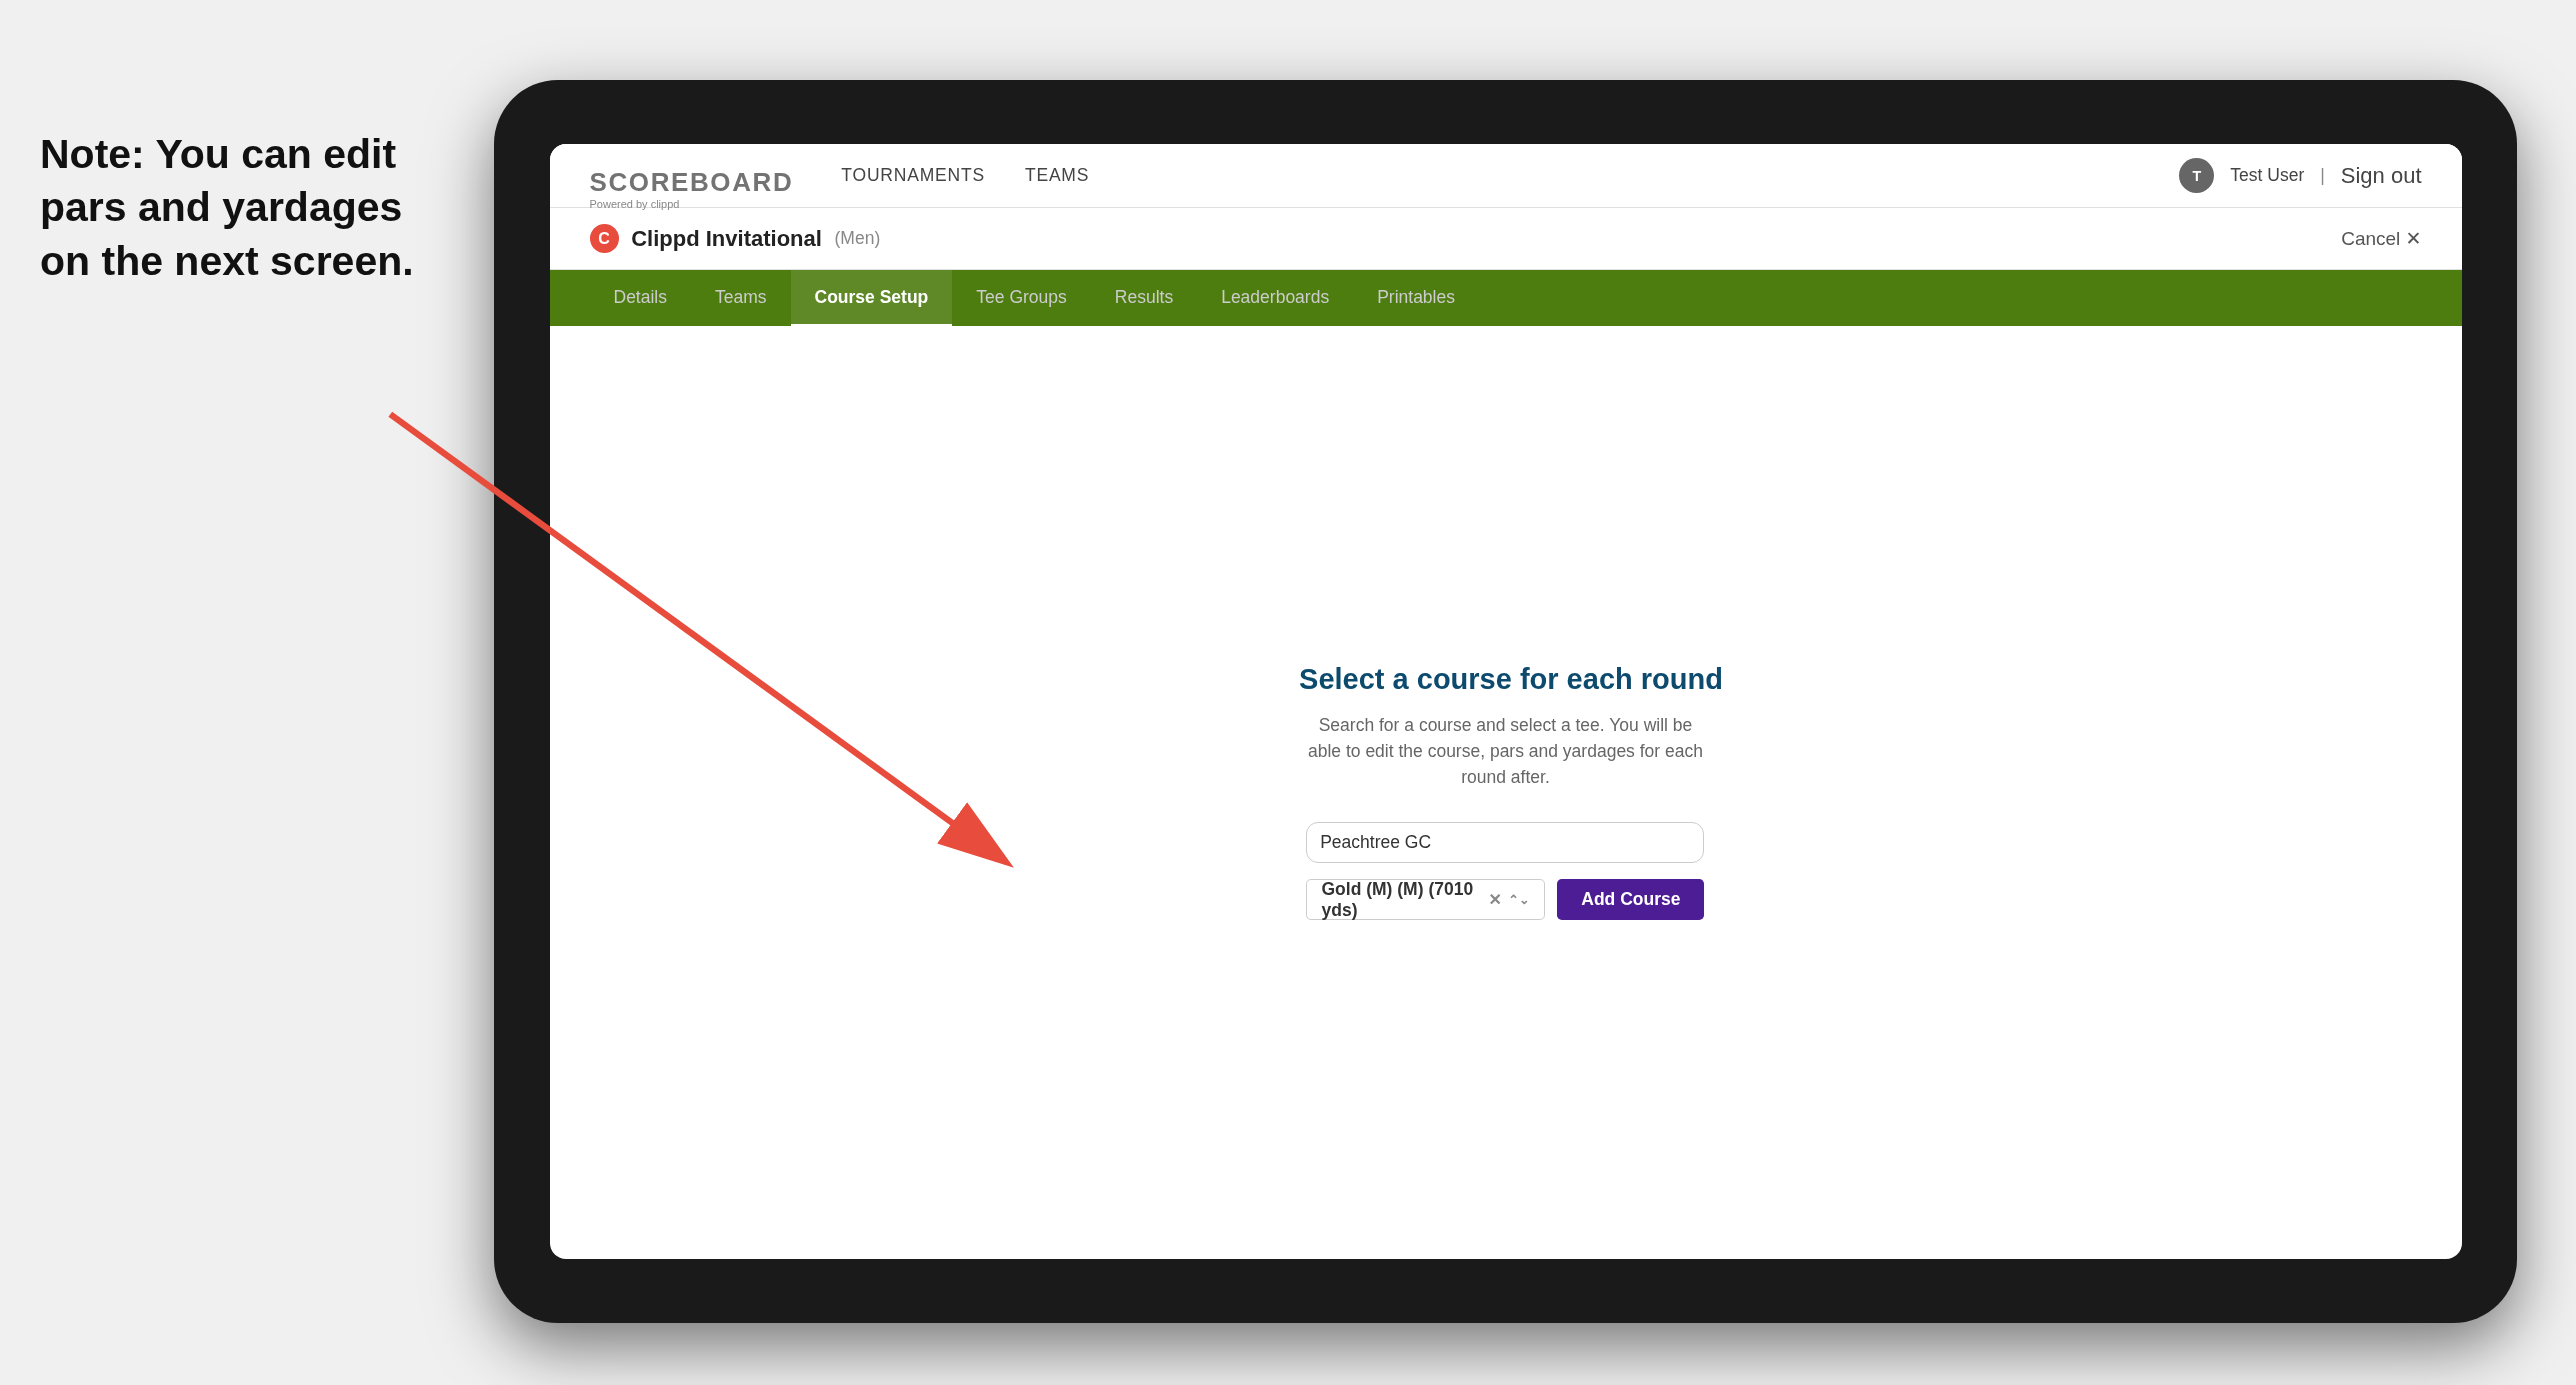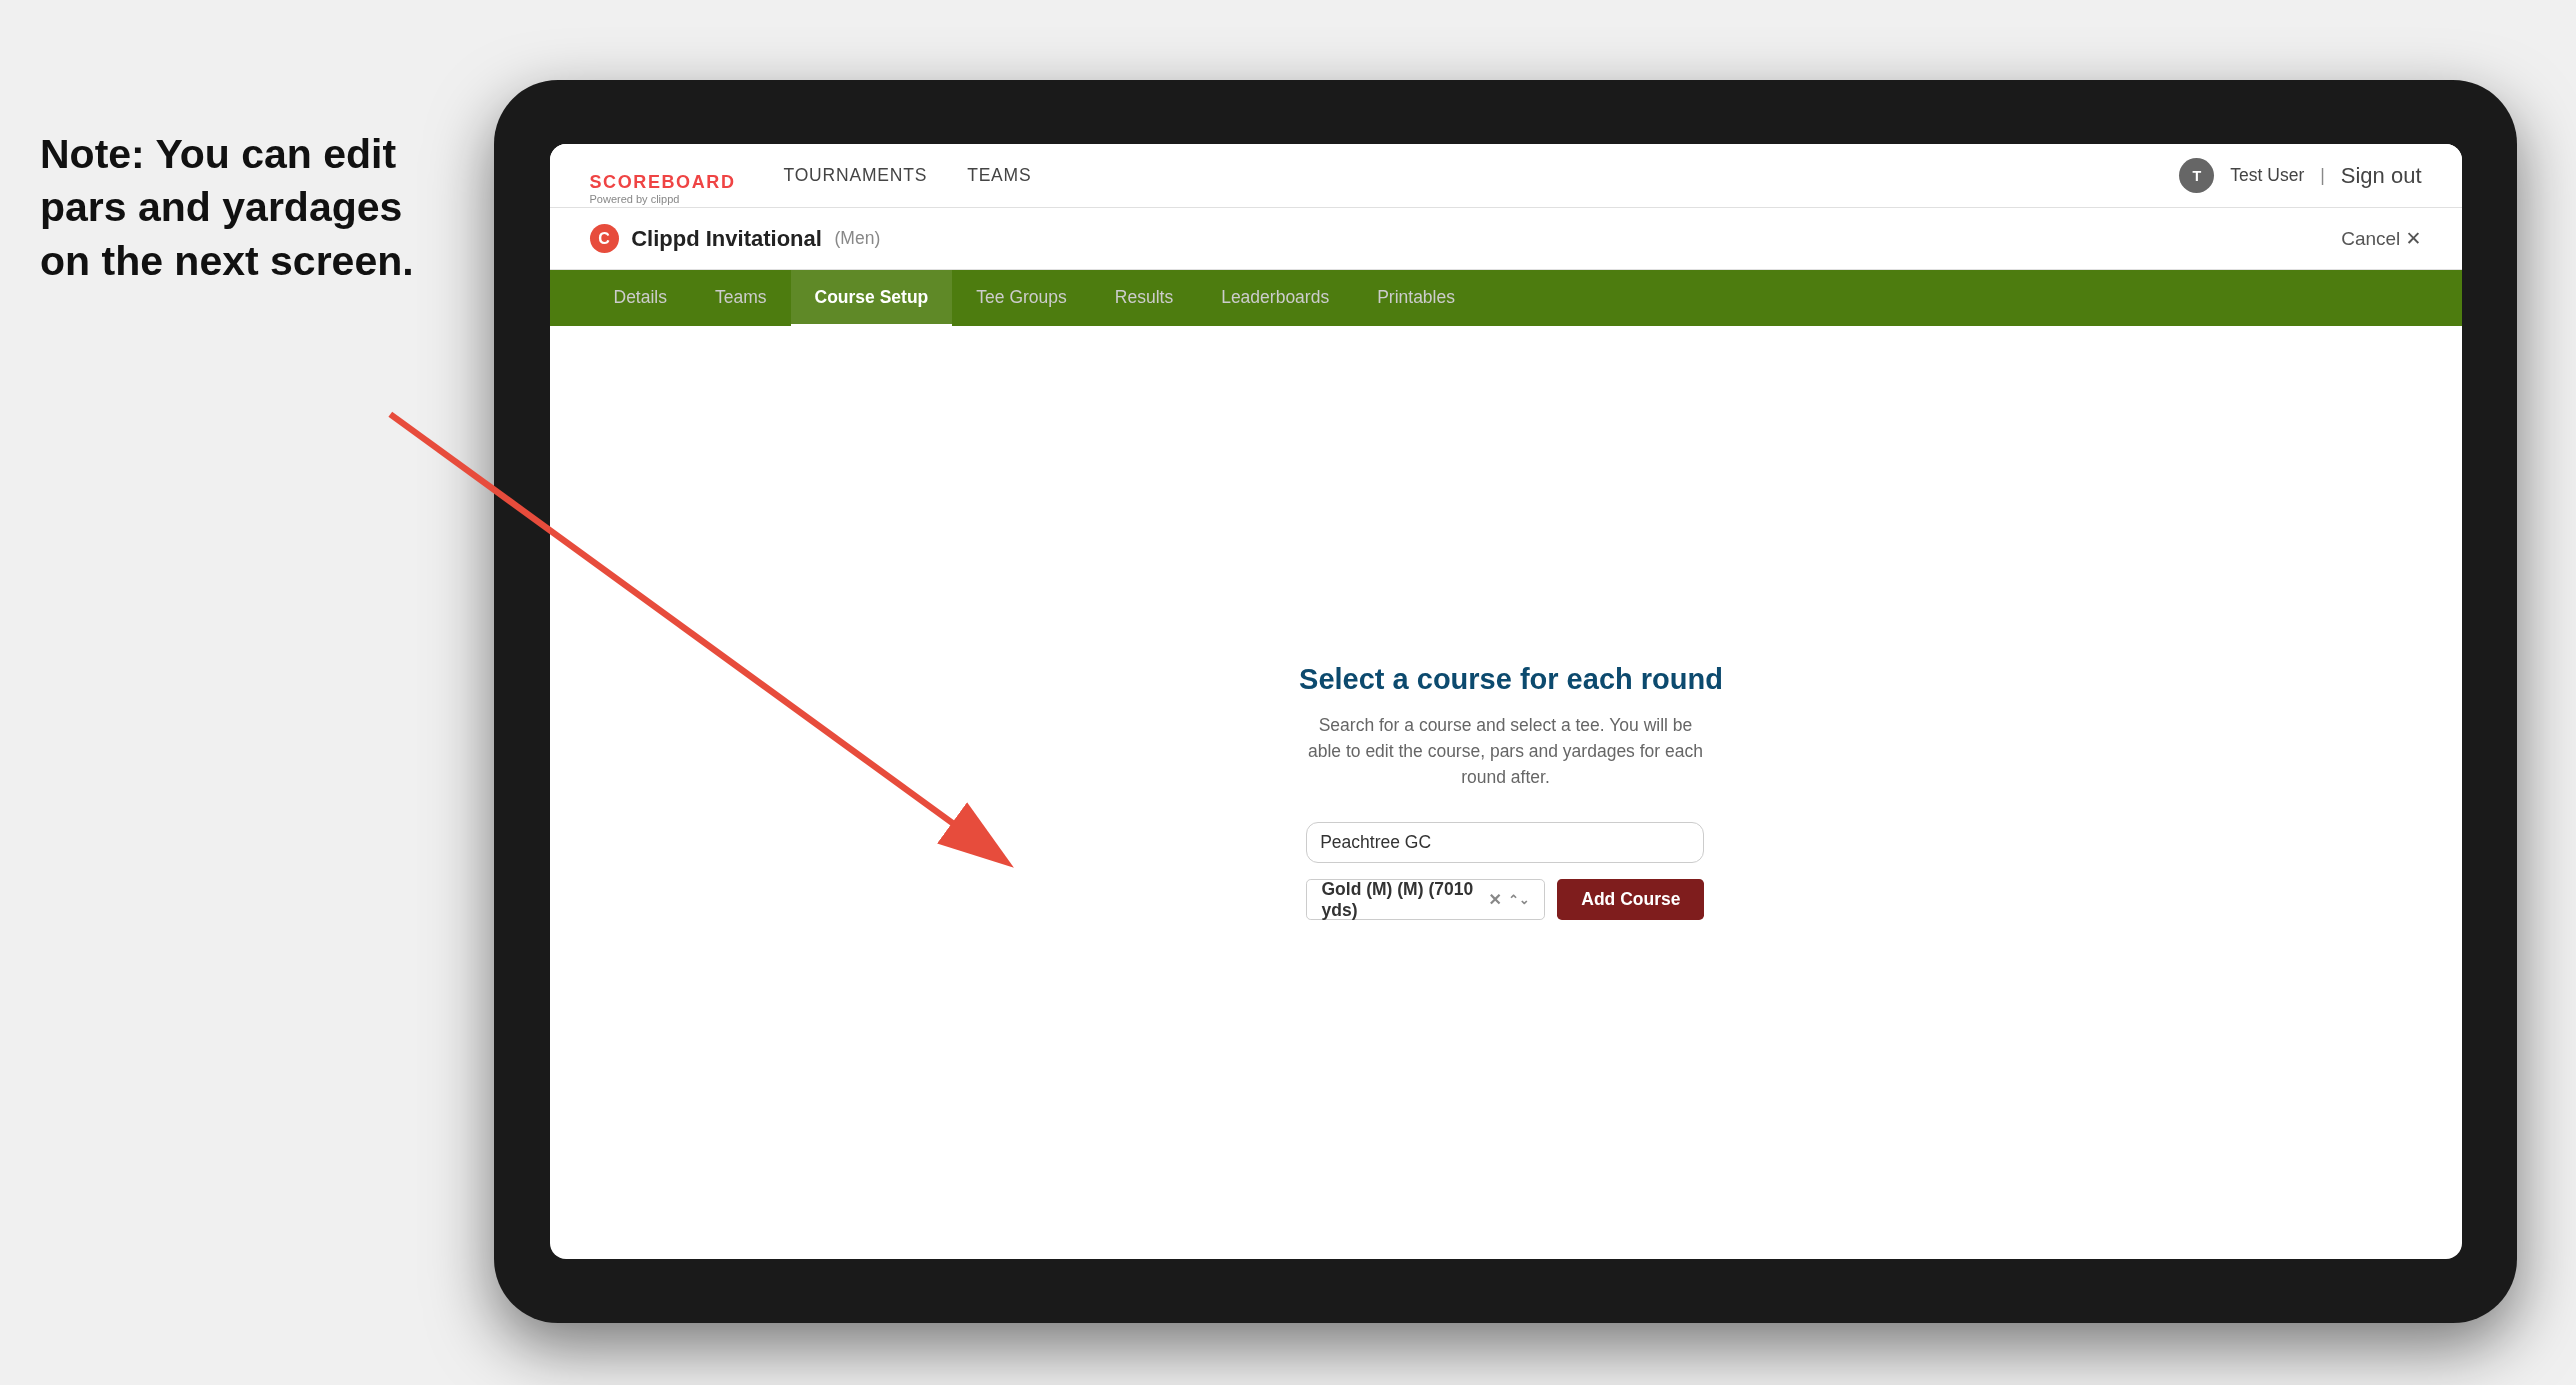--- a/index.html
+++ b/index.html
@@ -67,24 +67,24 @@
     .nav-left {
       display: flex;
       align-items: center;
       gap: 48px;
     }
     .logo-area {
       display: flex;
       flex-direction: column;
     }
     .logo-text {
-      font-size: 18px;
+      font-size: 26px;
       font-weight: 900;
       letter-spacing: 1.6px;
-      color: #ef4444;
+      color: #737373;
       text-transform: uppercase;
       margin-top: 26px;
     }
     .logo-sub {
       font-size: 11px;
       color: #888;
     }
     .nav-links {
       display: flex;
       gap: 40px;
@@ -253,21 +253,21 @@
     .tee-x-btn {
       font-size: 16px;
       color: #888;
       cursor: pointer;
     }
     .tee-arrow {
       font-size: 12.7px;
       color: #888;
     }
     .add-course-btn {
-      background: #7f1d1d;
+      background: #4c1d95;
       color: #fff;
       border: none;
       border-radius: 4.8px;
       padding: 0 24px;
       height: 41px;
       font-size: 17.5px;
       font-weight: 600;
       cursor: pointer;
       white-space: nowrap;
     }

